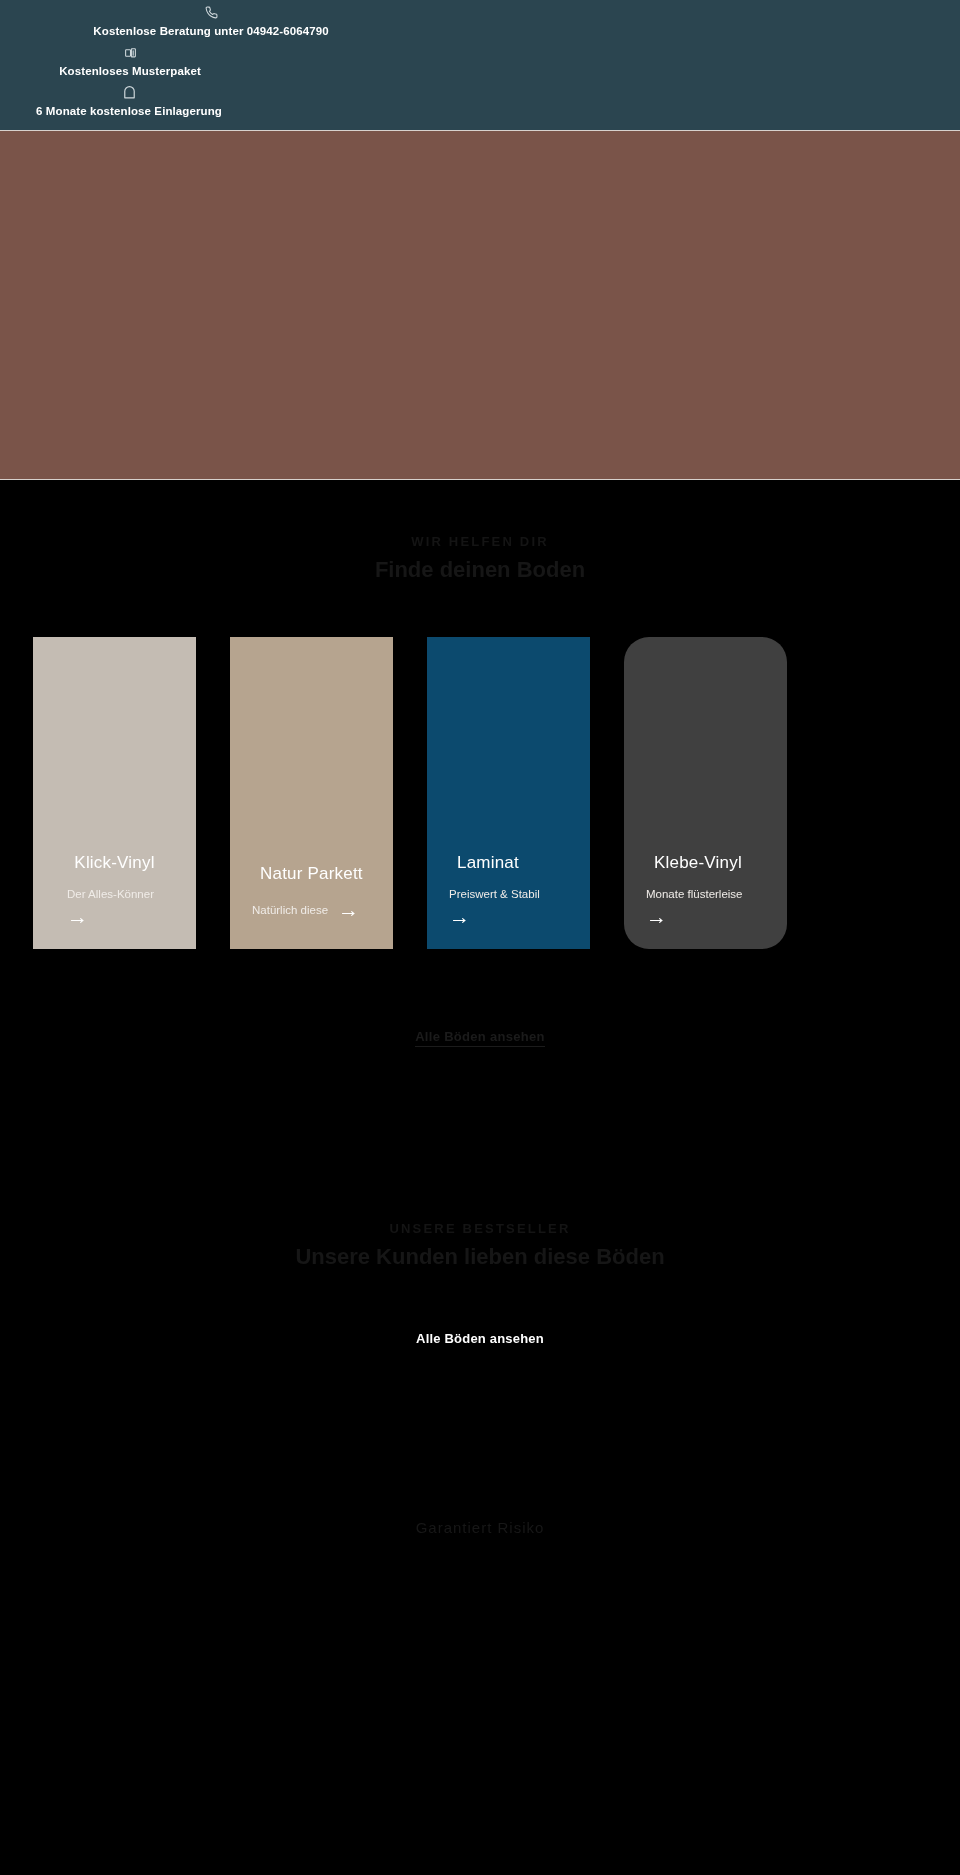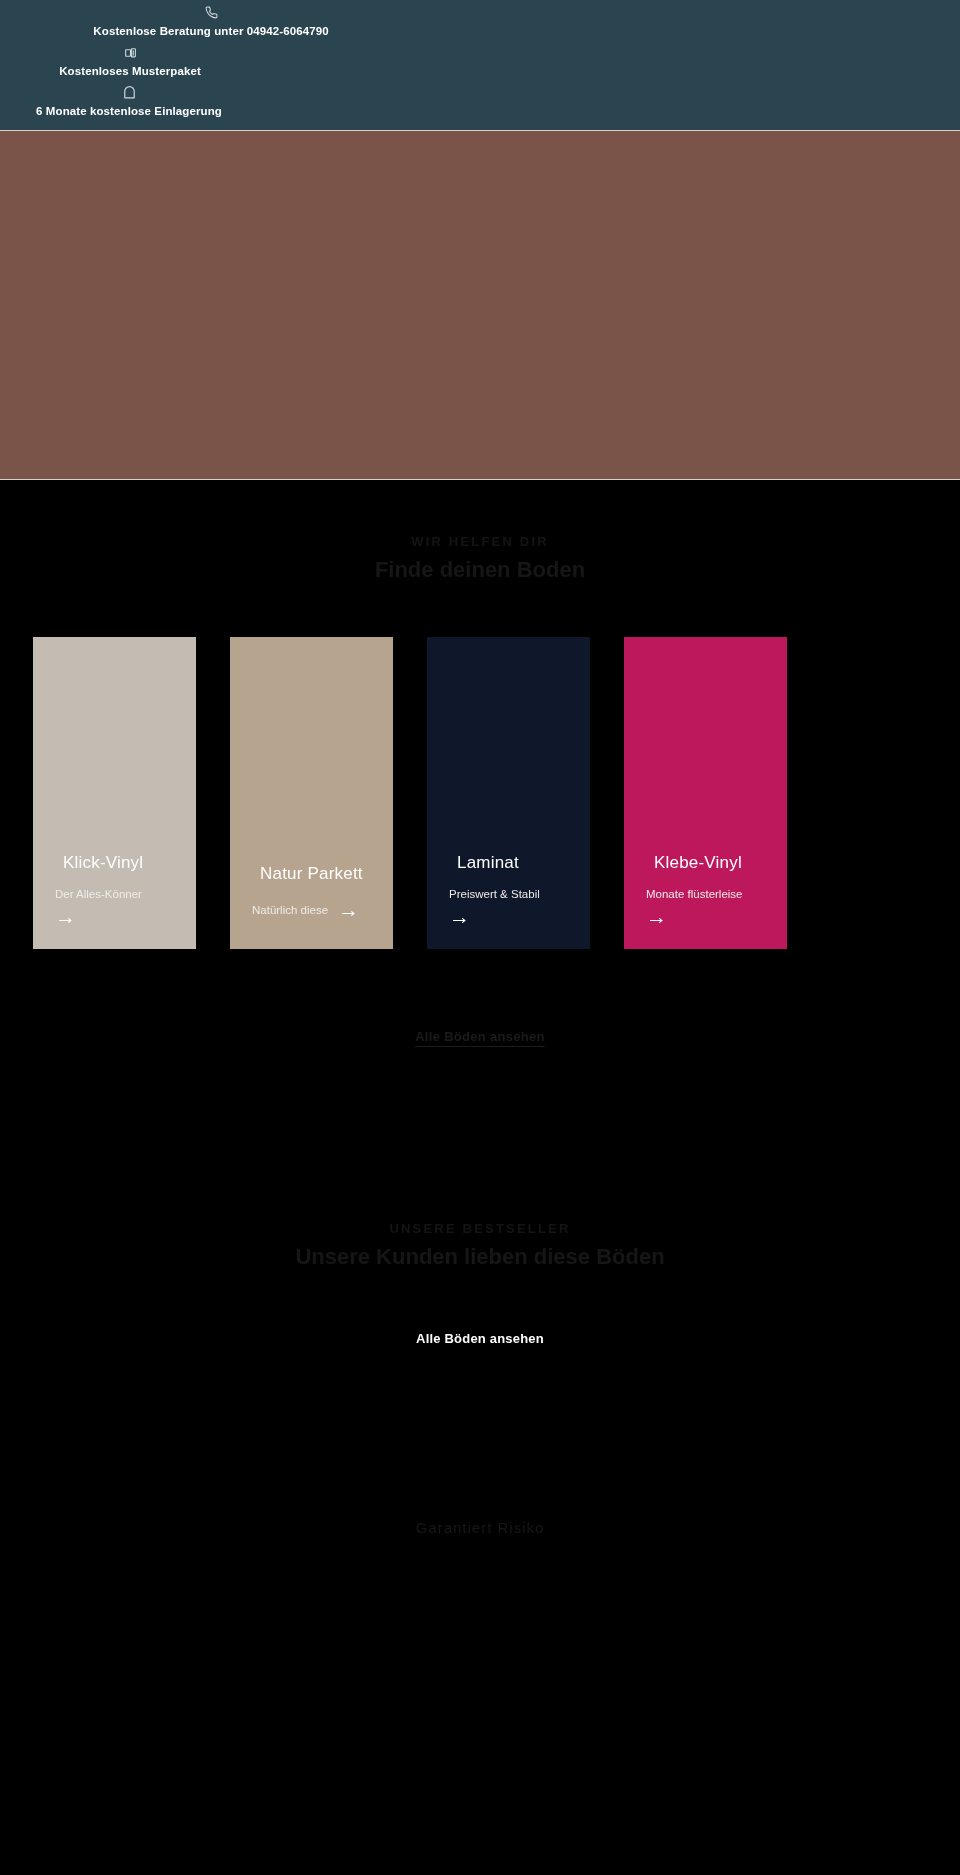--- a/index.html
+++ b/index.html
@@ -137,24 +137,24 @@
     line-height:1;
     display:inline-block;
   }
   .card.stacked .card-foot{
     display:block;
     padding-top:10px;
   }
   .card.stacked .arrow{margin-top:4px;display:block;}
 
   
-  .card.c1{background:#c4bcb3;}
+  .card.c1{background:#c4bcb3;align-items:center;}
   .card.c2{background:#b6a48f;}
-  .card.c3{background:#0f172a;}
-  .card.c4{background:#be185d;}
+  .card.c3{background:#0c4a6e;}
+  .card.c4{background:#404040;border-radius:25px;}
 
   .card.c2 .card-title{padding-bottom:0;}
   .card.c2{justify-content:flex-end;padding-bottom:29px;}
 
   
   .link-row{
     text-align:center;
     padding:78px 0 0 0;
   }
   .ghost-link{

